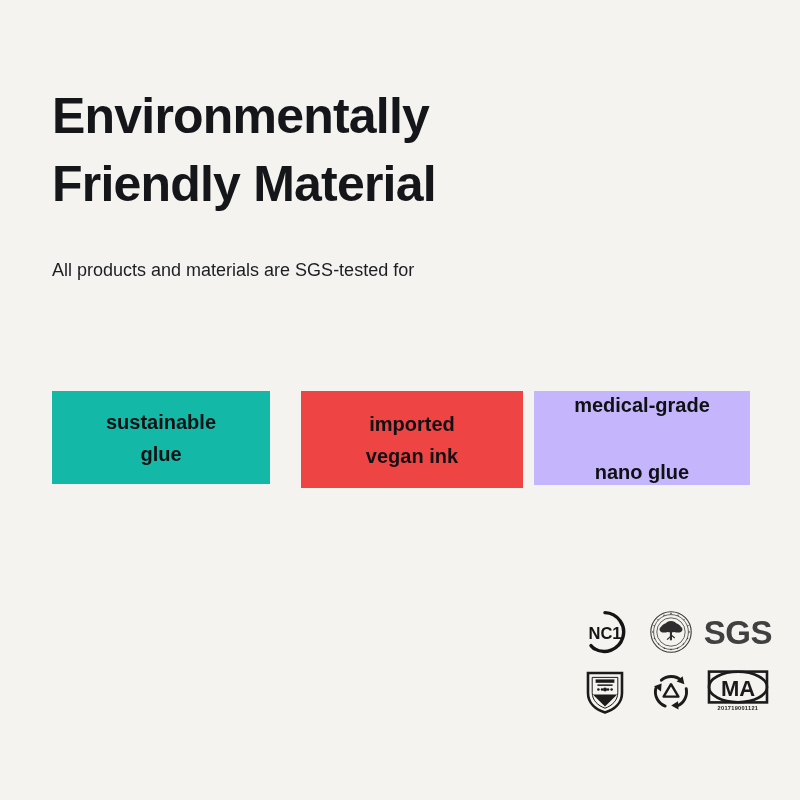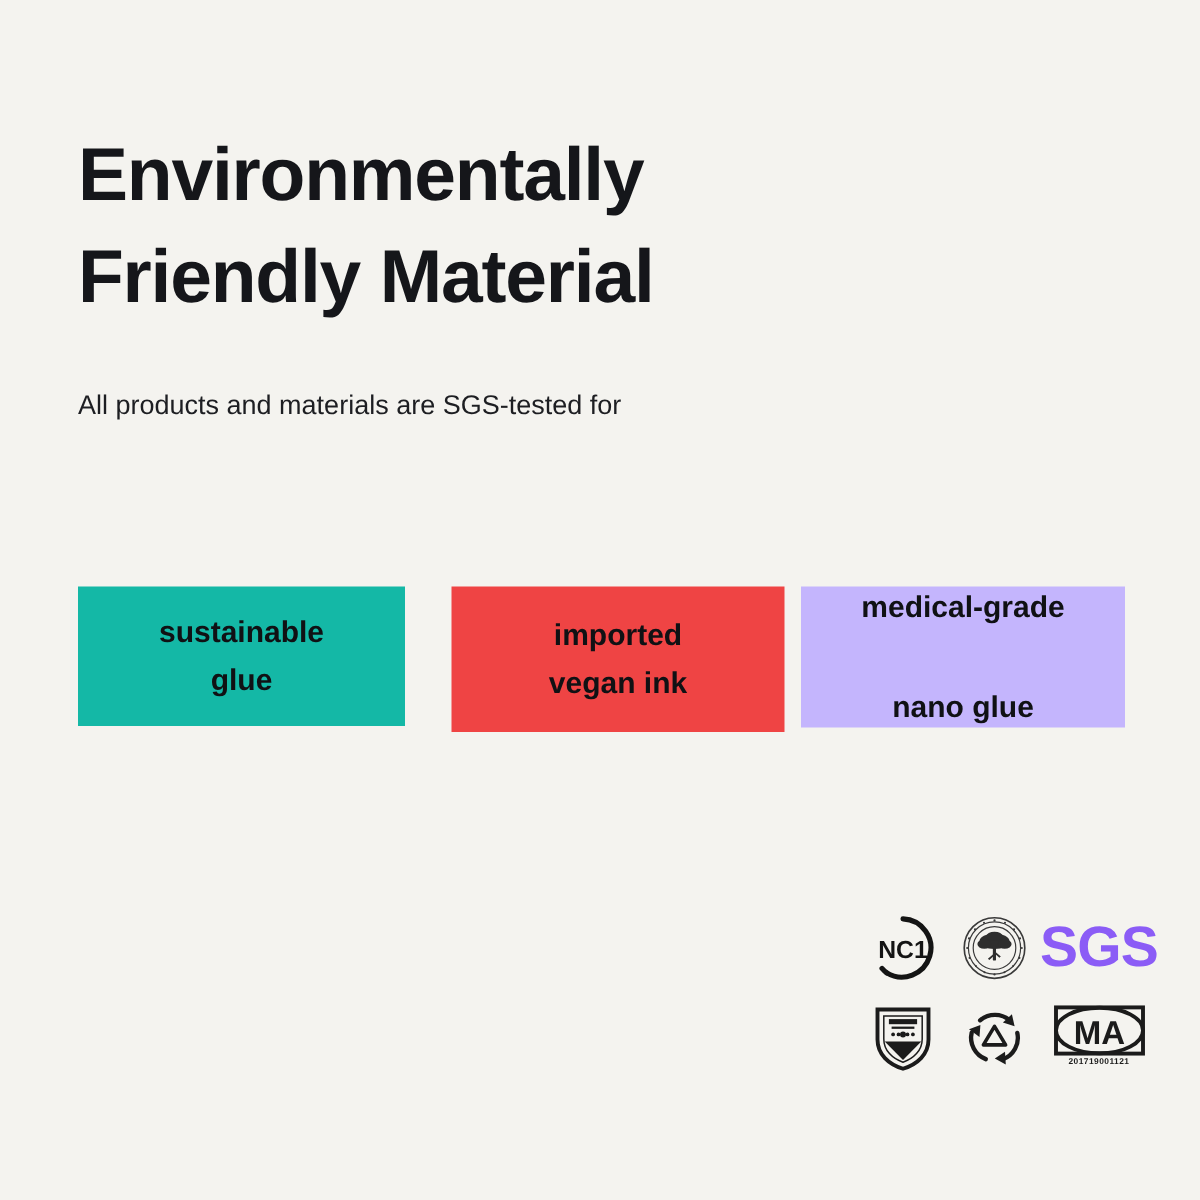--- a/index.html
+++ b/index.html
@@ -105,23 +105,23 @@
   .cert {
     display: flex;
     align-items: center;
     justify-content: center;
     flex-direction: column;
     color: #1b1b1b;
   }
   .cert svg { display: block; }
   .sgs-text {
     font-weight: 700;
-    font-size: 38px;
+    font-size: 33px;
     letter-spacing: -0.5px;
-    color: #8b5cf6;
+    color: #404040;
     line-height: 1;
   }
   .cma-num {
     font-size: 5.6px;
     font-weight: 700;
     letter-spacing: 0.3px;
     color: #1b1b1b;
     margin-top: 2px;
     line-height: 1;
   }

